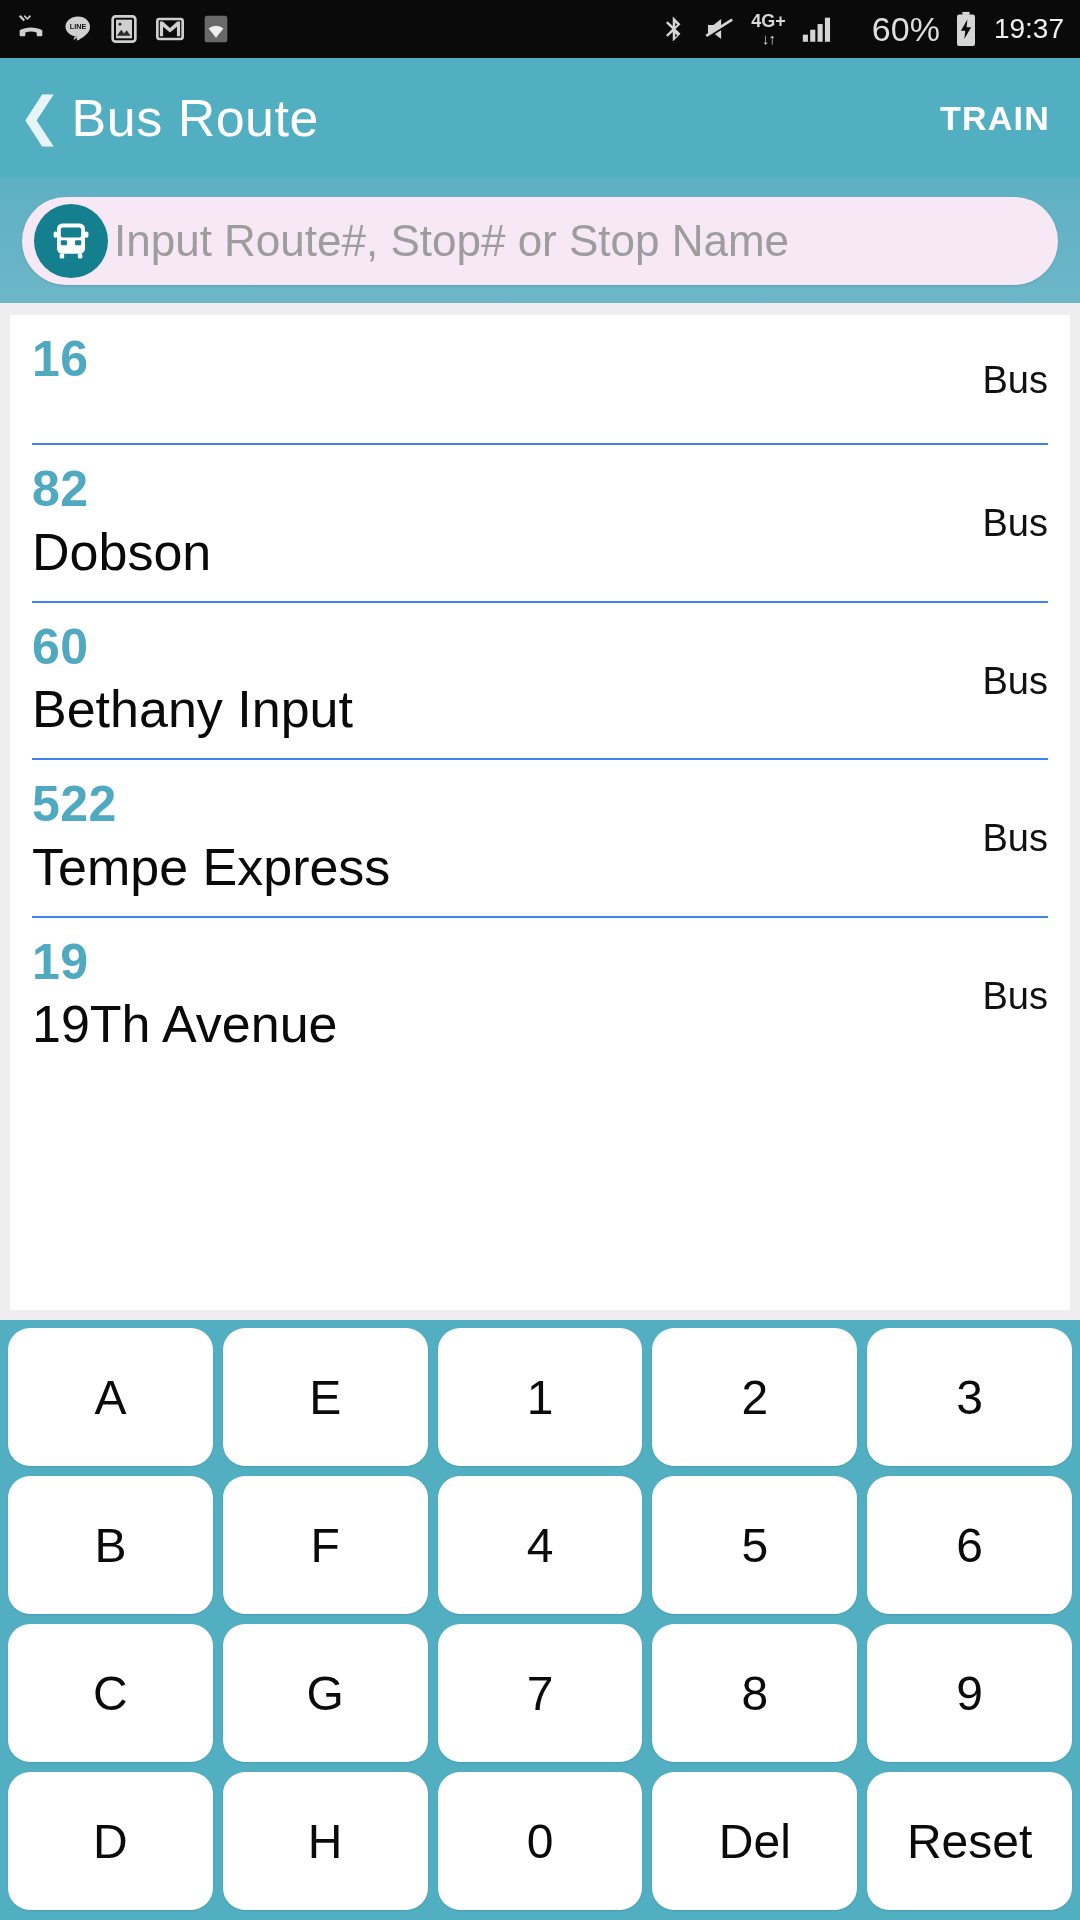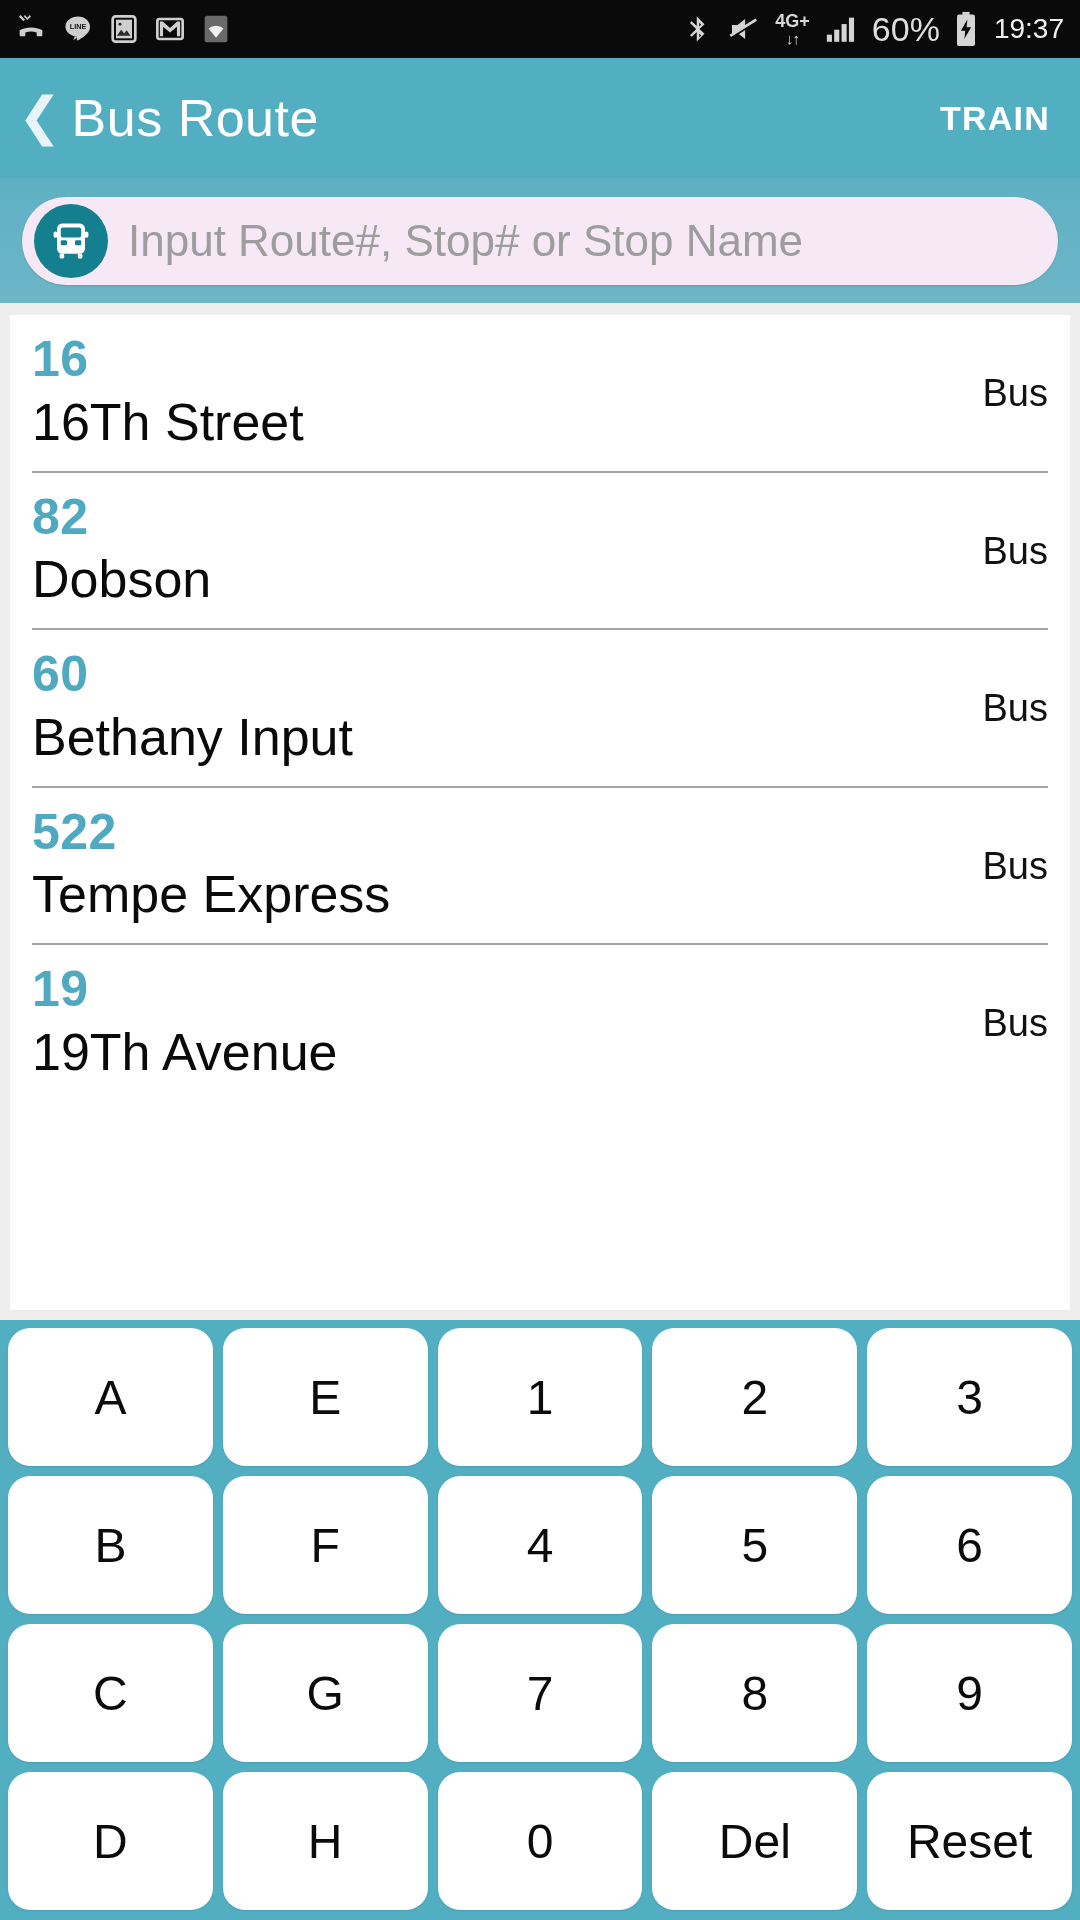--- a/index.html
+++ b/index.html
@@ -13,21 +13,21 @@
 
   
   .statusbar {
     height:58px; background:#0a0a0a; color:#d8d8d8;
     display:flex; align-items:center; padding:0 16px 0 14px;
     flex:0 0 58px;
   }
   .sb-left { display:flex; align-items:center; gap:14px; }
   .sb-right { margin-left:auto; display:flex; align-items:center; gap:14px; }
   .sb-icon { display:inline-flex; align-items:center; justify-content:center; }
-  .sb-text { font-size:34px; color:#dedede; letter-spacing:0px; font-weight:400; }
+  .sb-text { font-size:34px; color:#dedede; letter-spacing:0px; font-weight:400;margin-left:24px; }
   .sb-time { font-size:28px; color:#f0f0f0; font-weight:400; margin-left:2px; }
   .sb-4g { display:flex; flex-direction:column; align-items:center; line-height:1; }
   .sb-4g .lbl { font-size:18px; font-weight:700; color:#d8d8d8; }
   .sb-4g .arr { font-size:15px; color:#d8d8d8; margin-top:1px; letter-spacing:-1px;}
 
   
   .header {
     flex:0 0 120px; background:#52afc2;
     display:flex; align-items:center; padding:0 30px 0 18px;
     position:relative;
@@ -56,36 +56,36 @@
     display:flex; align-items:center; padding:0 10px;
     box-shadow:0 1px 2px rgba(0,0,0,0.12);
   }
   .bus-badge {
     width:74px; height:74px; border-radius:50%;
     background:#14808f; flex:0 0 74px;
     display:flex; align-items:center; justify-content:center;
     margin-left:2px;
   }
   .search-placeholder {
-    font-size:44px; color:#9d9d9d; margin-left:20px;
+    font-size:44px; color:#9d9d9d; margin-left:6px;
     white-space:nowrap; overflow:hidden;
   }
 
   
   .results-wrap {
     flex:1 1 auto; background:#eeeeee; padding:12px 10px 10px 10px;
     overflow:hidden;
   }
   .results-card {
     background:#ffffff; width:100%; height:100%;
     padding:0 22px;
   }
   .route-row {
     display:flex; align-items:flex-start;
-    border-bottom:2px solid #a3a3a3;
+    border-bottom:2px solid #3b82f6;
     padding:18px 0 16px 0;
     min-height:130px;
   }
   .route-row:last-child { border-bottom:none; }
   .route-main { flex:1 1 auto; min-width:0; }
   .route-num {
     color:#4fa9c0; font-size:50px; font-weight:700; line-height:1.05;
     letter-spacing:0.5px;
   }
   .route-name {
@@ -214,21 +214,20 @@
       </span>
       <span class="search-placeholder">Input Route#, Stop# or Stop Name</span>
     </div>
   </div>
 
   <div class="results-wrap">
     <div class="results-card" id="results-card">
         <div class="route-row">
           <div class="route-main">
             <div class="route-num">16</div>
-            <div class="route-name">16Th Street</div>
           </div>
           <div class="route-type">Bus</div>
         </div>
         <div class="route-row">
           <div class="route-main">
             <div class="route-num">82</div>
             <div class="route-name">Dobson</div>
           </div>
           <div class="route-type">Bus</div>
         </div>

